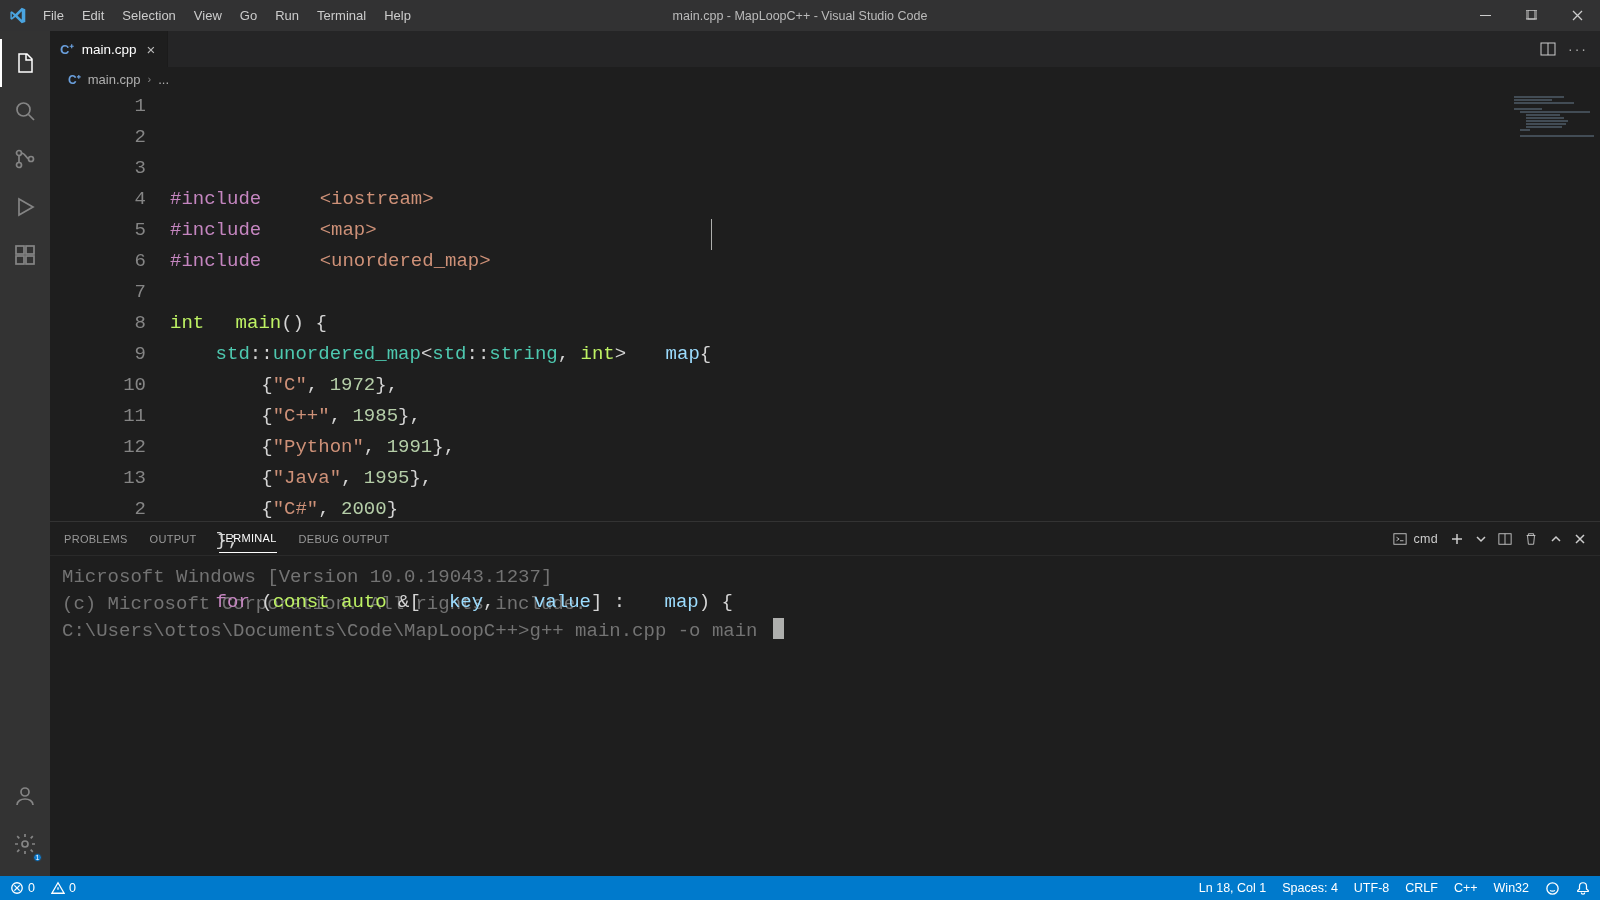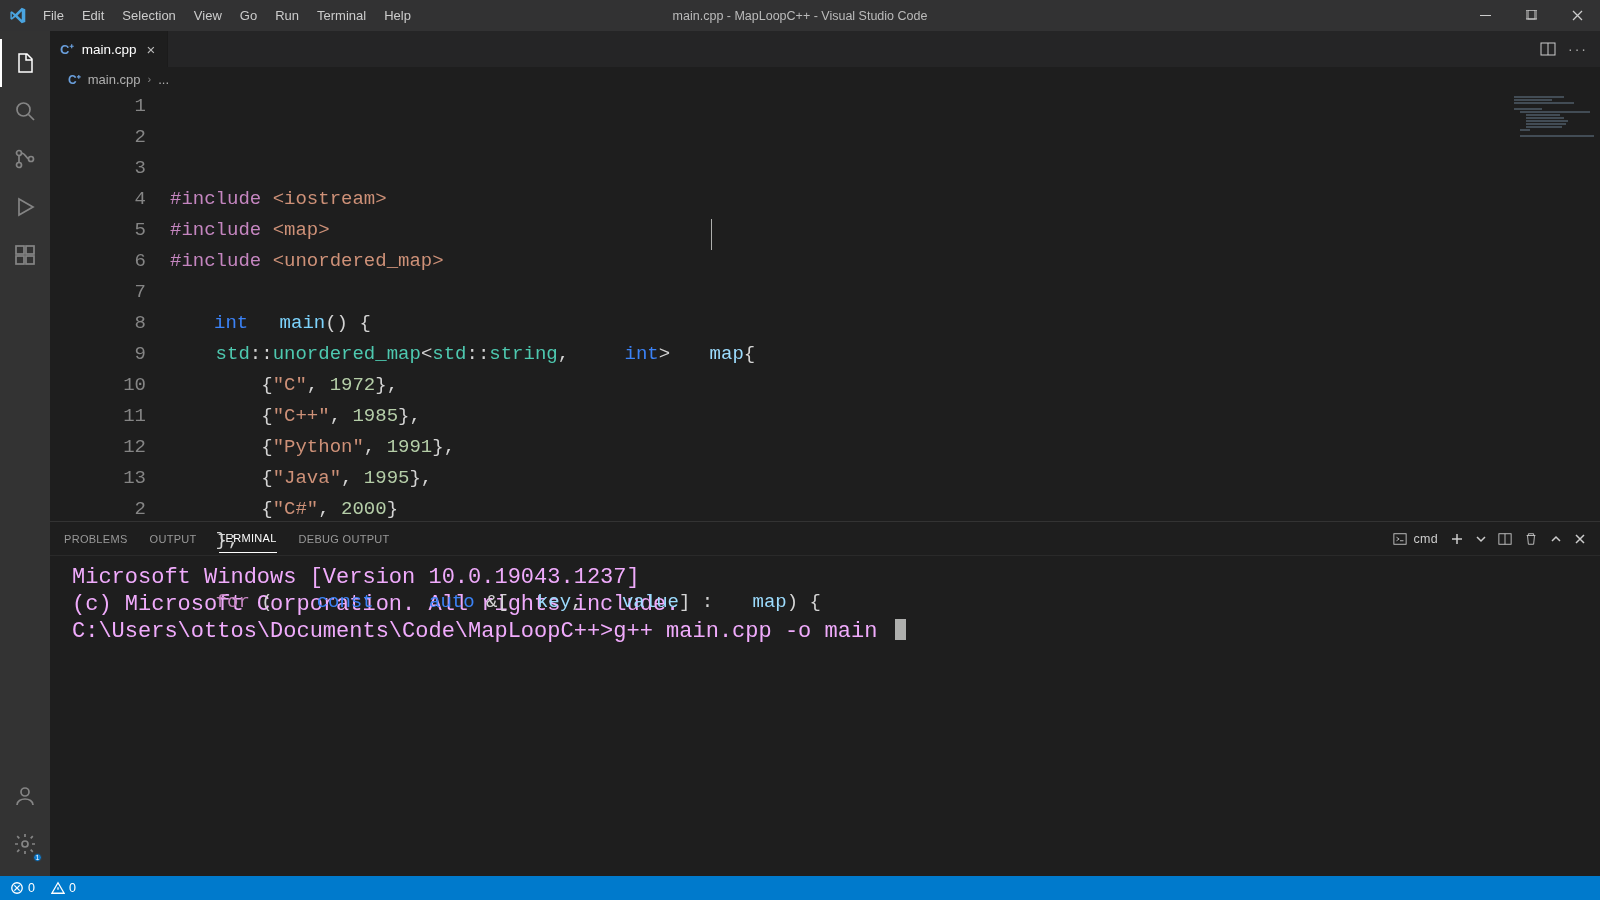--- a/index.html
+++ b/index.html
@@ -155,24 +155,24 @@
 .gutter {
   width: 120px;
   text-align: right;
   color: #858585;
   padding-right: 24px;
   user-select: none;
 }
 .gutter div, .code div { height:31px; }
 .code { flex:1; white-space: pre; position:relative; }
 .tok-pp { color:#c586c0; }
-.tok-inc { color:#ce9178; }
-.tok-kw { color:#3b82f6;margin-left:44px; }
+.tok-inc { color:#ce9178;margin-left:47px; }
+.tok-kw { color:#bef264; }
 .tok-type { color:#4ec9b0; }
-.tok-fn { color:#7dd3fc;padding-left:20px; }
+.tok-fn { color:#bef264;padding-left:20px; }
 .tok-str { color:#ce9178; }
 .tok-num { color:#b5cea8;text-align:right; }
 .tok-op { color:#d4d4d4; }
 .tok-var { color:#9cdcfe;padding-left:28px; }
 .tok-ctrl { color:#c586c0; }
 .cursor-line {
   position:absolute;
   left:541px; top:128px;
   width:1px; height:22px;
   background:#aeafad;
@@ -220,25 +220,25 @@
   gap:12px;
   color:#ccc;
   font-size:13px;
 }
 .panel-tabs .ptoolbar .shell {
   display:flex; align-items:center; gap:6px;
   font-size:12.5px;
 }
 .terminal {
   flex:1;
-  padding: 8px 22px;
+  padding: 8px 12px;
   font-family: Consolas, "Courier New", monospace;
-  font-size: 22px;
+  font-size: 19px;
   line-height: 27px;
-  color: #f0abfc;
+  color: #737373;
   white-space: pre-wrap;
 }
 .terminal .tcursor {
   display:inline-block;
   width:11px; height:21px;
   background:#aeafad;
   vertical-align:-3px;
   margin-left:4px;
 }
 .statusbar {
@@ -470,13 +470,32 @@
         <path d="M5 5l6 6M11 5l-6 6"></path>
       </svg>
     <span>0</span>
   </span>
   <span>
     <svg width="14" height="14" viewBox="0 0 16 16" fill="none" stroke="#fff" stroke-width="1.5">
         <path d="M8 2l7 12H1L8 2zM8 7v3M8 12v0"></path>
       </svg>
     <span>0</span>
   </span>
+  <div class="sb-right">
+    <span>Ln 18, Col 1</span>
+    <span>Spaces: 4</span>
+    <span>UTF-8</span>
+    <span>CRLF</span>
+    <span>C++</span>
+    <span>Win32</span>
+    <span>
+        <svg width="15" height="15" viewBox="0 0 16 16" fill="none" stroke="#fff" stroke-width="1.4">
+          <circle cx="8" cy="8" r="6"></circle>
+          <path d="M5.5 7h0M10.5 7h0M5.5 10c1 1 4 1 5 0"></path>
+        </svg>
+      </span>
+    <span>
+        <svg width="14" height="14" viewBox="0 0 16 16" fill="none" stroke="#fff" stroke-width="1.4">
+          <path d="M8 2a4 4 0 0 0-4 4v3l-2 2v1h12v-1l-2-2V6a4 4 0 0 0-4-4zM6 13a2 2 0 0 0 4 0"></path>
+        </svg>
+      </span>
+  </div>
 </div>
 
 </body></html>

